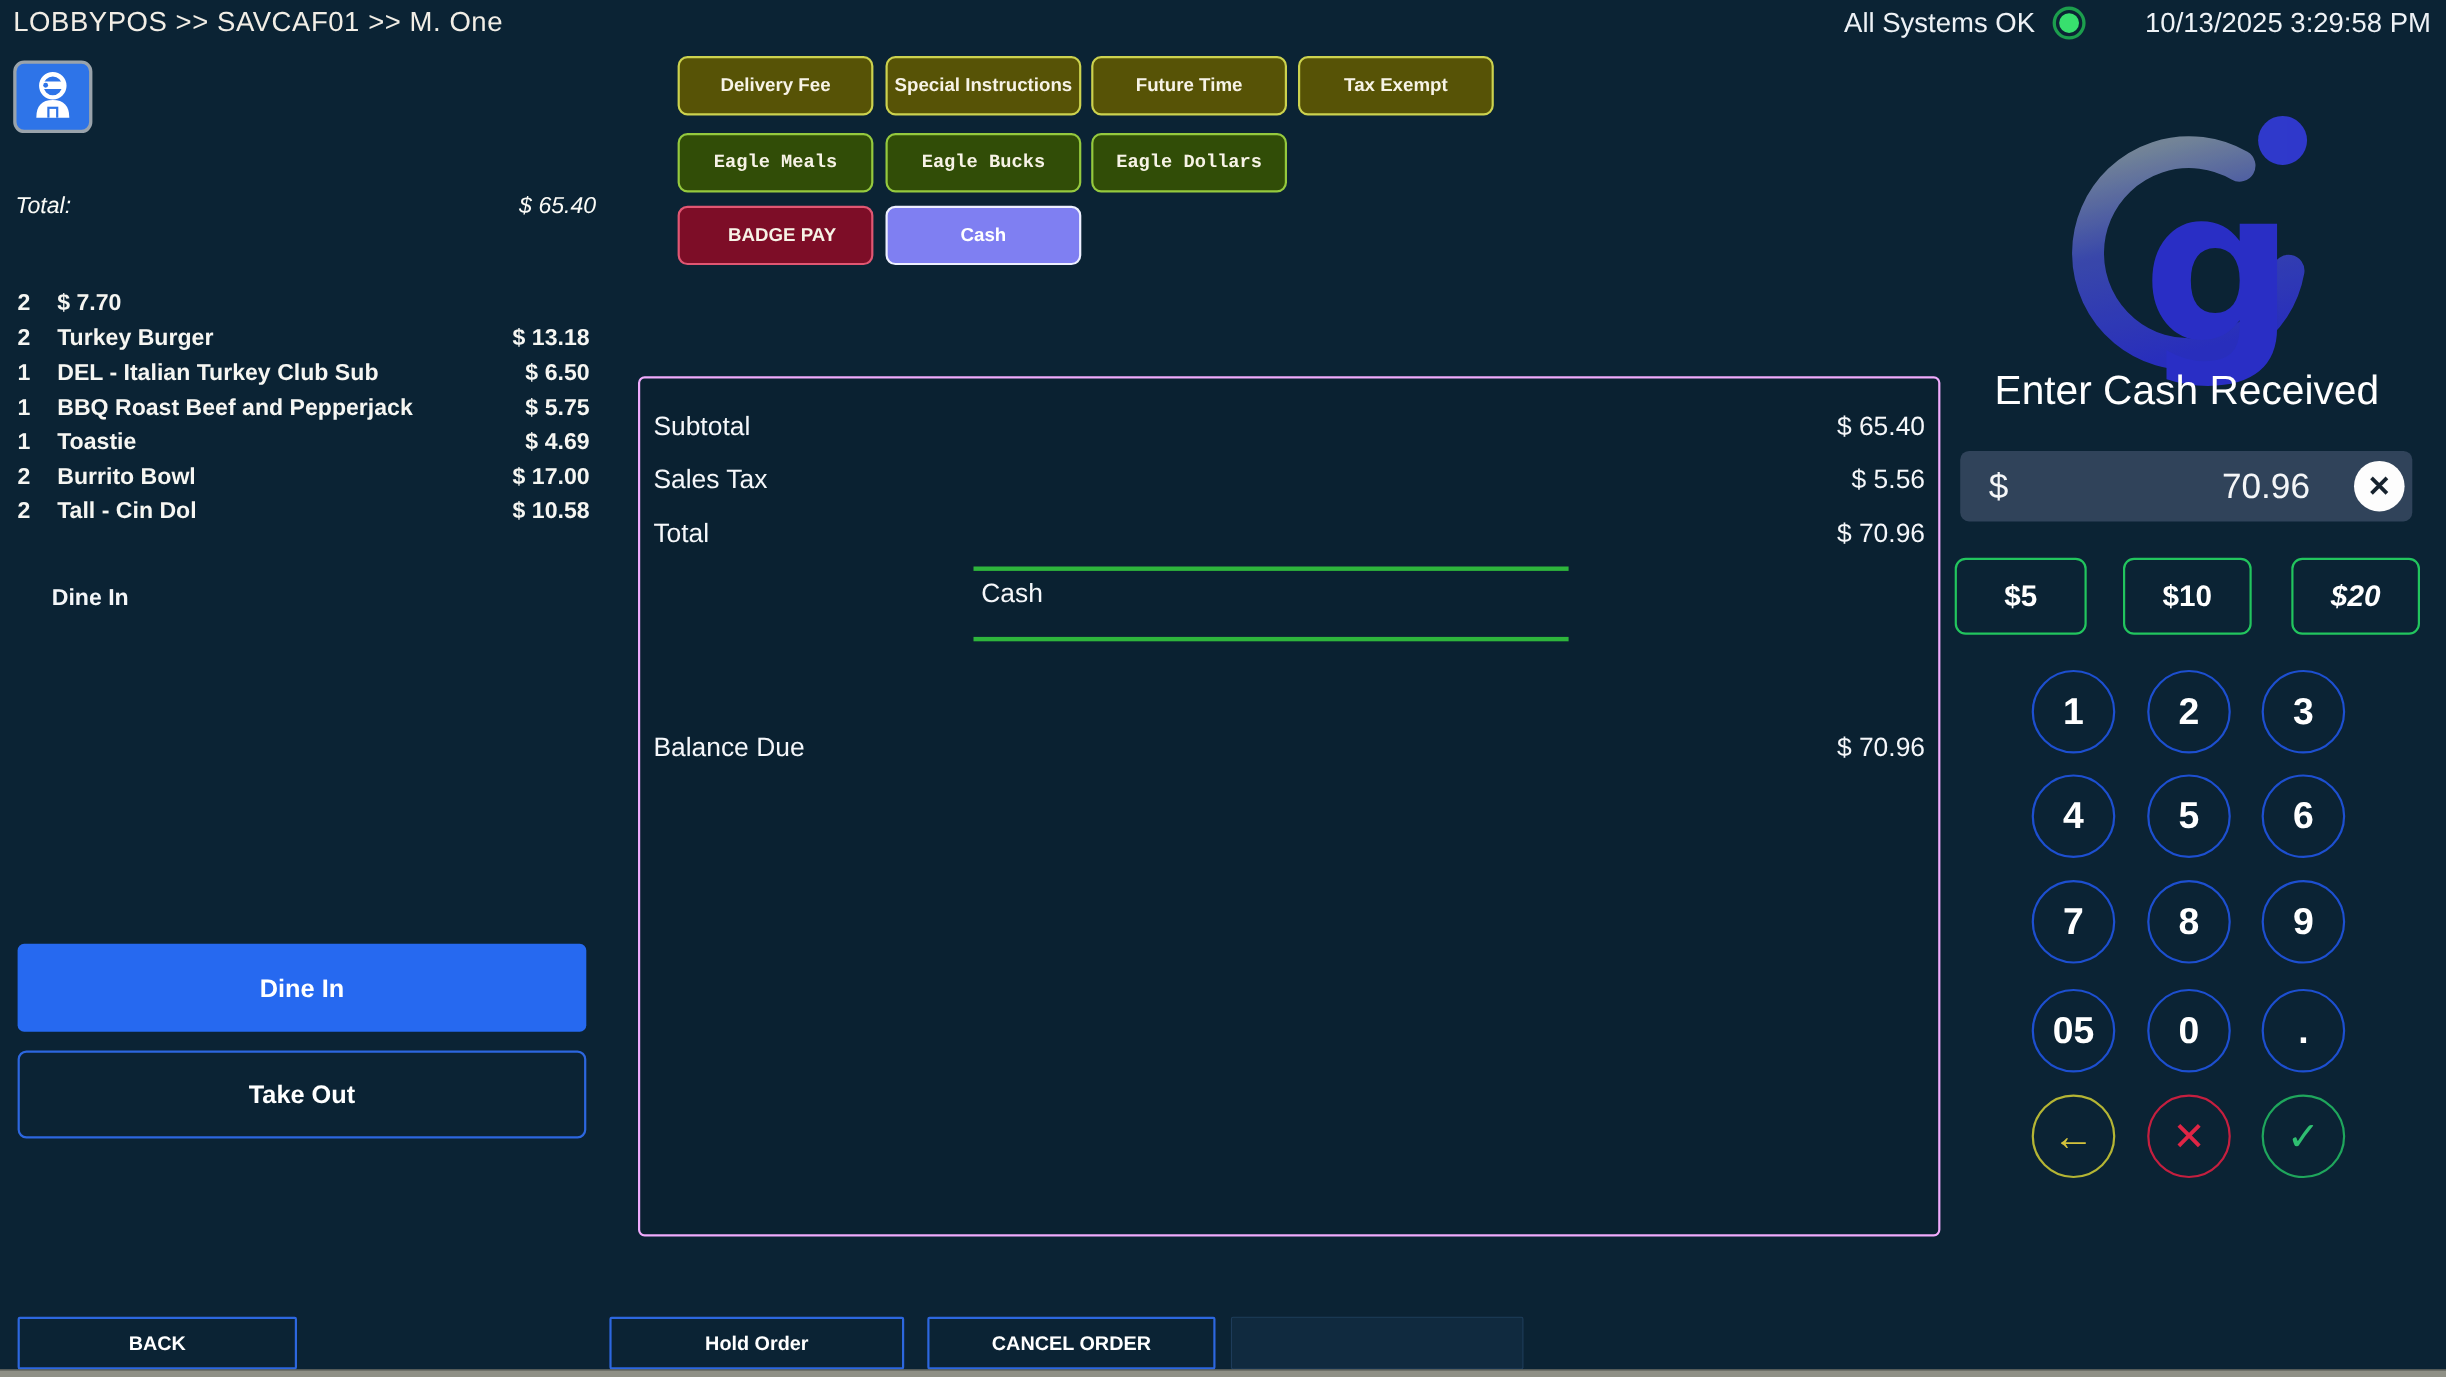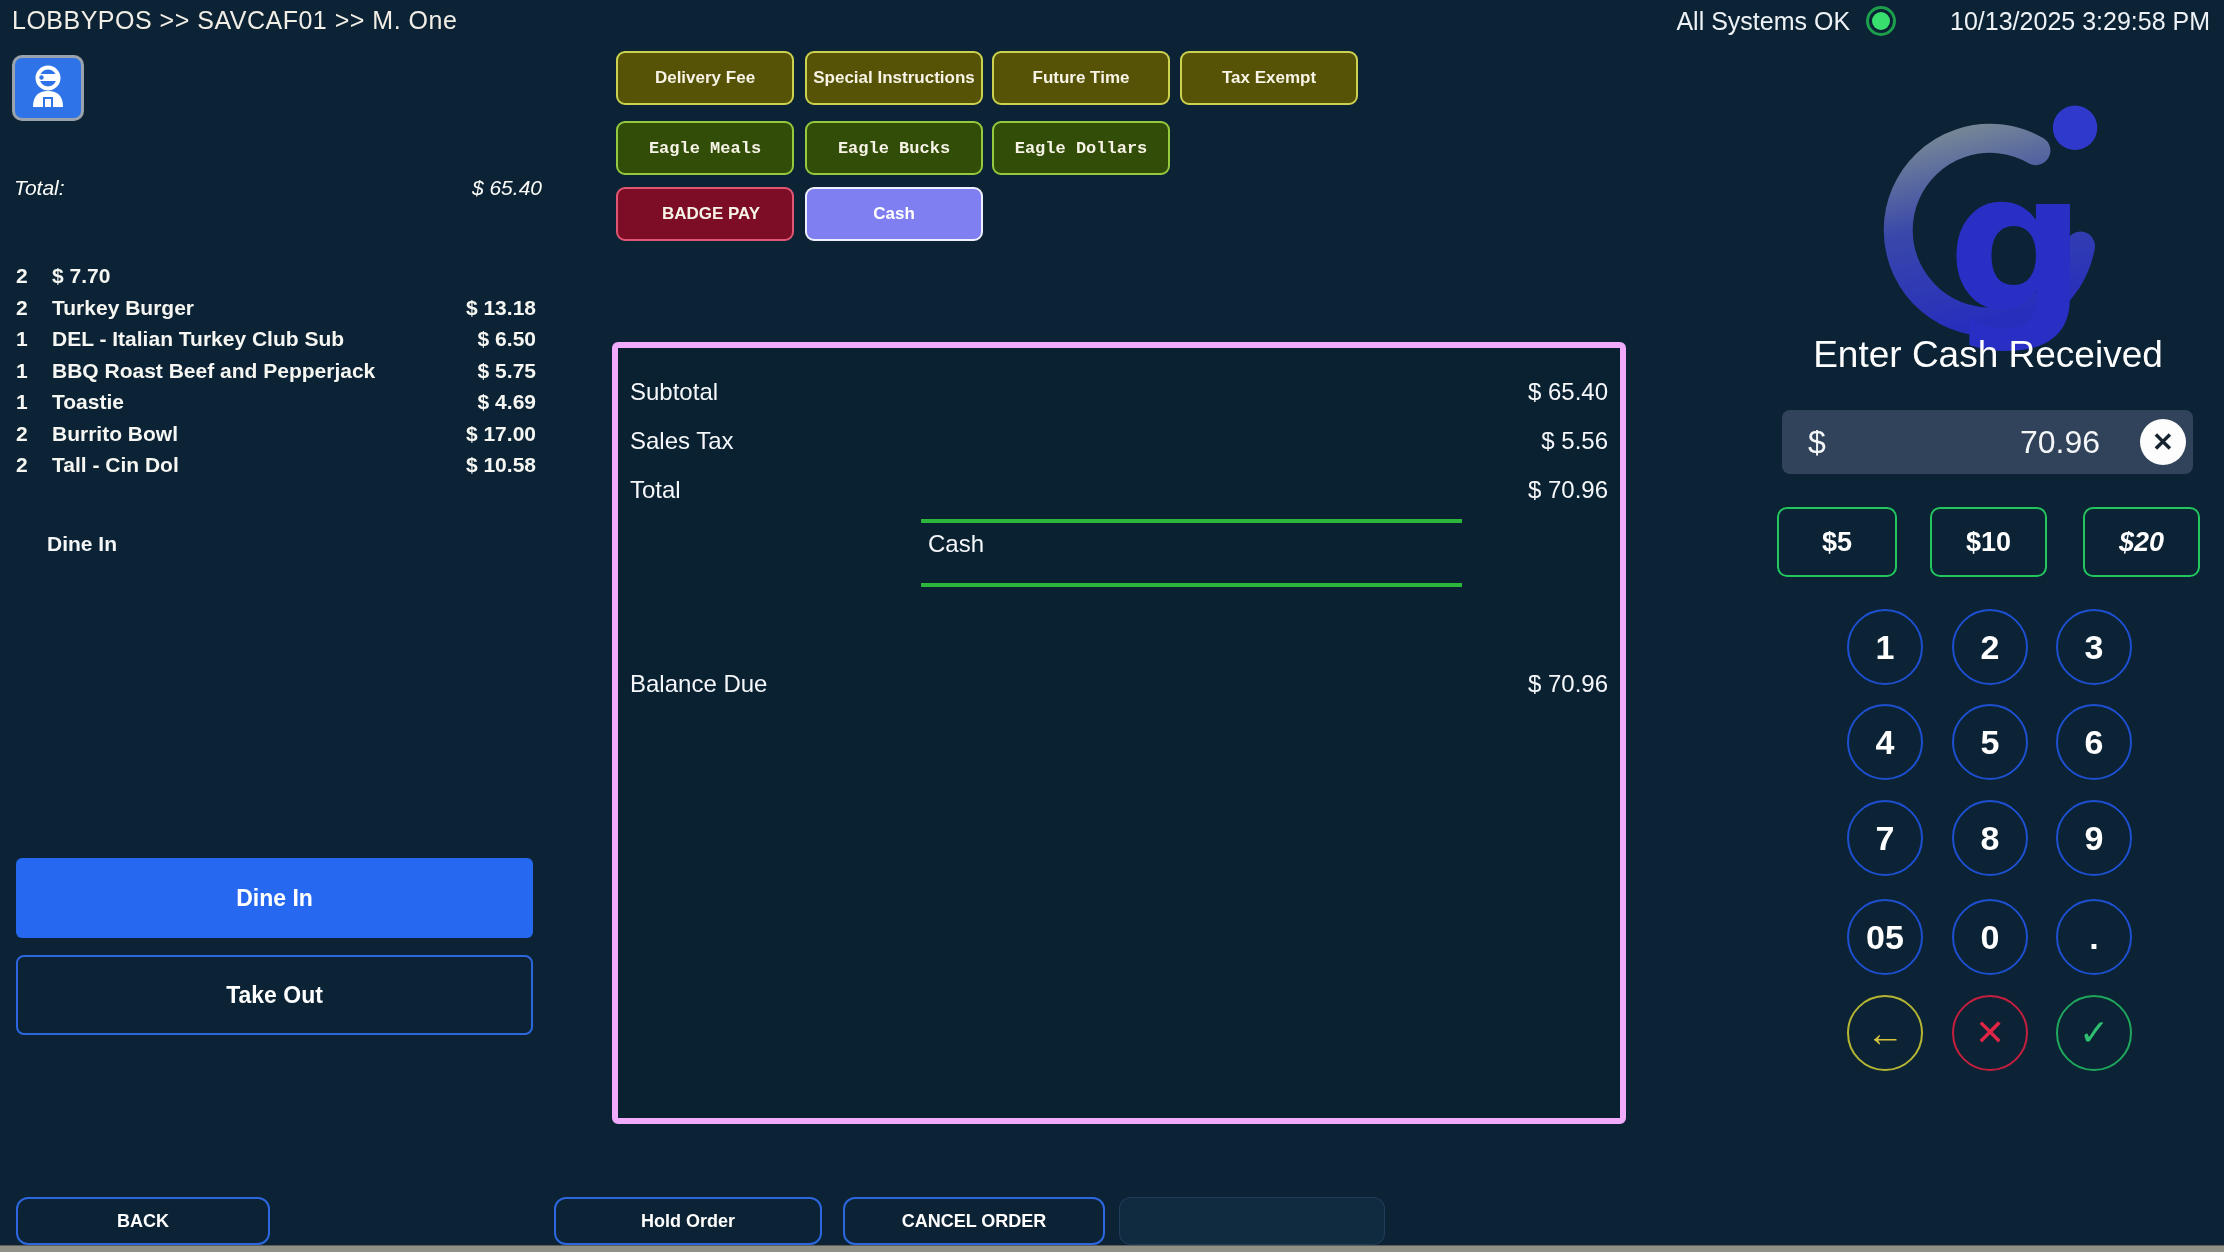--- a/index.html
+++ b/index.html
@@ -39,21 +39,21 @@
 
   
   .tbtn { position: absolute; height: 54px; width: 178px; border-radius: 9px; font-size: 17px; font-weight: 700;
           color: #f7f3e6; display:flex; align-items:center; justify-content:center; cursor: pointer; font-family: inherit; }
   .tbtn.olive { background: #575306; border: 2px solid #ccd24e; }
   .tbtn.eagle { background: #314d07; border: 2px solid #95c93e; font-family: Liberation Mono, monospace; }
   .tbtn.badge { background: #7d0d27; border: 2px solid #e15672; }
   .tbtn.cash  { background: #7f7ff2; border: 2px solid #eef0ff; color:#ffffff; }
 
   
-  .receipt { left: 612px; top: 342px; width: 1014px; height: 782px; border: 6px solid #f0abfc; border-radius: 6px; background: #0a2131; }
+  .receipt { left: 580px; top: 342px; width: 1184px; height: 782px; border: 2px solid #f0abfc; border-radius: 6px; background: #0a2131; }
   .r-label { position: absolute; left: 12px; font-size: 24px; color: #f5f7fa; }
   .r-value { position: absolute; right: 12px; font-size: 24px; color: #f5f7fa; }
   .tender-line { position: absolute; left: 303px; width: 541px; height: 4px; background: #2eb53c; }
   .tender-name { position: absolute; left: 310px; top: 182px; font-size: 24px; color:#f5f7fa; }
 
   
   .logo { left: 1845px; top: 85px; width: 290px; height: 300px; opacity: .92; }
   .cash-title { left: 1756px; top: 334px; width: 464px; text-align: center; font-size: 37px; color: #ffffff; z-index: 2; }
 
   .cash-input { left: 1782px; top: 410px; width: 411px; height: 64px; background: #30435a; border-radius: 8px;
@@ -66,21 +66,21 @@
   .denom { position: absolute; top: 507px; height: 70px; background: transparent; border: 2px solid #22c55e; border-radius: 10px;
            color: #fff; font-size: 27px; font-weight: 700; cursor: pointer; font-family: inherit; }
 
   .key { position: absolute; width: 76px; height: 76px; border-radius: 50%; background: transparent; border: 2px solid #1d4fd0;
          color: #fff; font-size: 34px; font-weight: 700; display:flex; align-items:center; justify-content:center; cursor:pointer; font-family: inherit; }
   .key.fn-back { border-color: #b5b534; color: #d4c23c; font-weight: 400; font-size: 38px; }
   .key.fn-cancel { border-color: #c51f3f; color: #e02545; font-weight: 400; font-size: 36px; }
   .key.fn-ok { border-color: #1fa65c; color: #2fbf71; font-weight: 400; font-size: 36px; }
 
   
-  .bbtn { position: absolute; top: 1197px; height: 48px; background: transparent; border: 2px solid #2d67df; border-radius: 12px;
+  .bbtn { position: absolute; top: 1197px; height: 48px; background: transparent; border: 2px solid #2d67df; border-radius: 2px;
           color: #fff; font-size: 18px; font-weight: 600; cursor: pointer; font-family: inherit; }
   .bbtn.ghost { border: 1px solid rgba(70,110,160,.28); background: rgba(22,52,78,.45); cursor: default; }
   .bottom-strip { left: 0; bottom: 0; width: 2224px; height: 7px; background: #8f9086; border-top: 1px solid #5c5e57; }
 </style>
 </head>
 <body>
 
 <div class="abs breadcrumb">LOBBYPOS &gt;&gt; SAVCAF01 &gt;&gt; M. One</div>
 <div class="abs status-bar">
   <span>All Systems OK</span>

